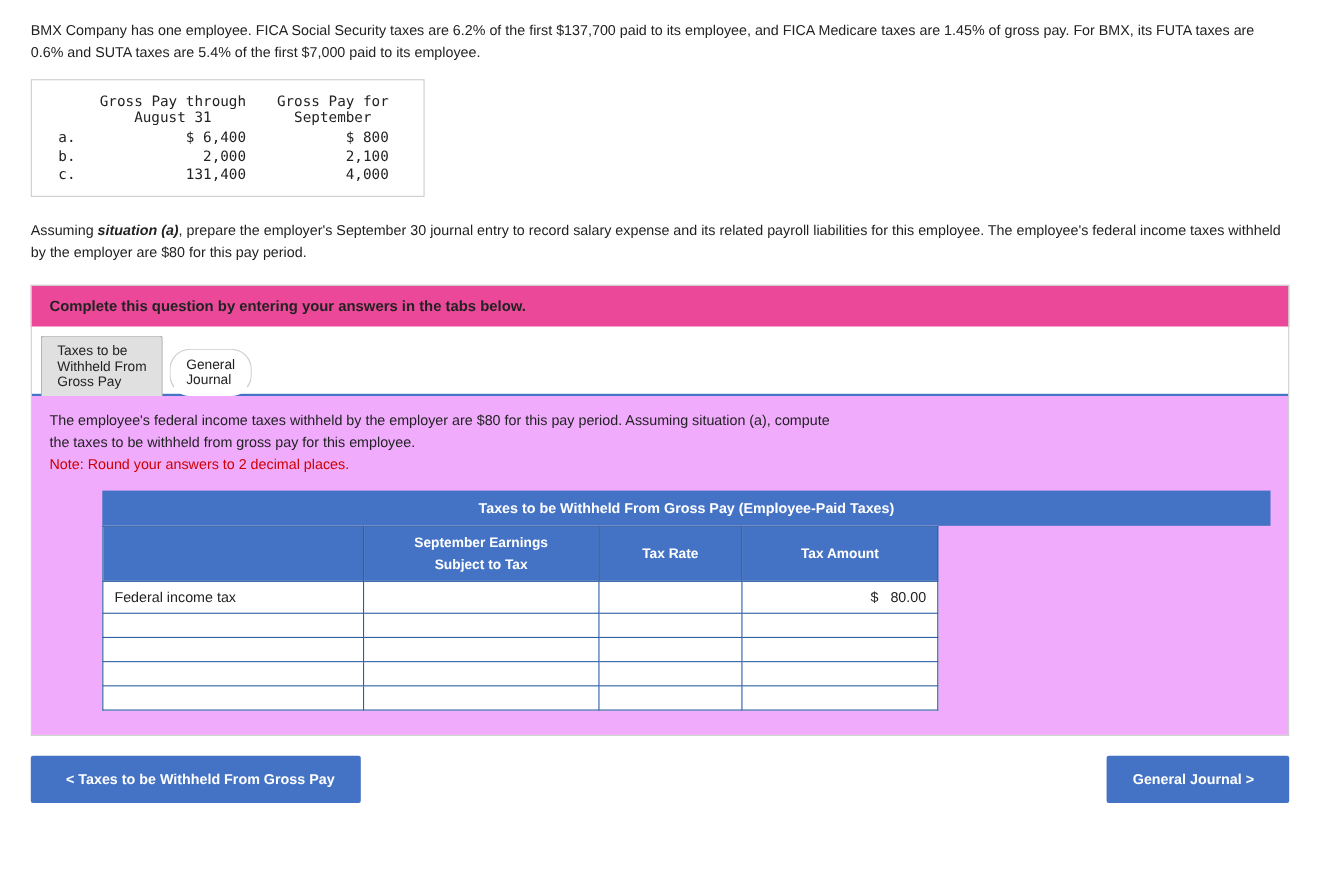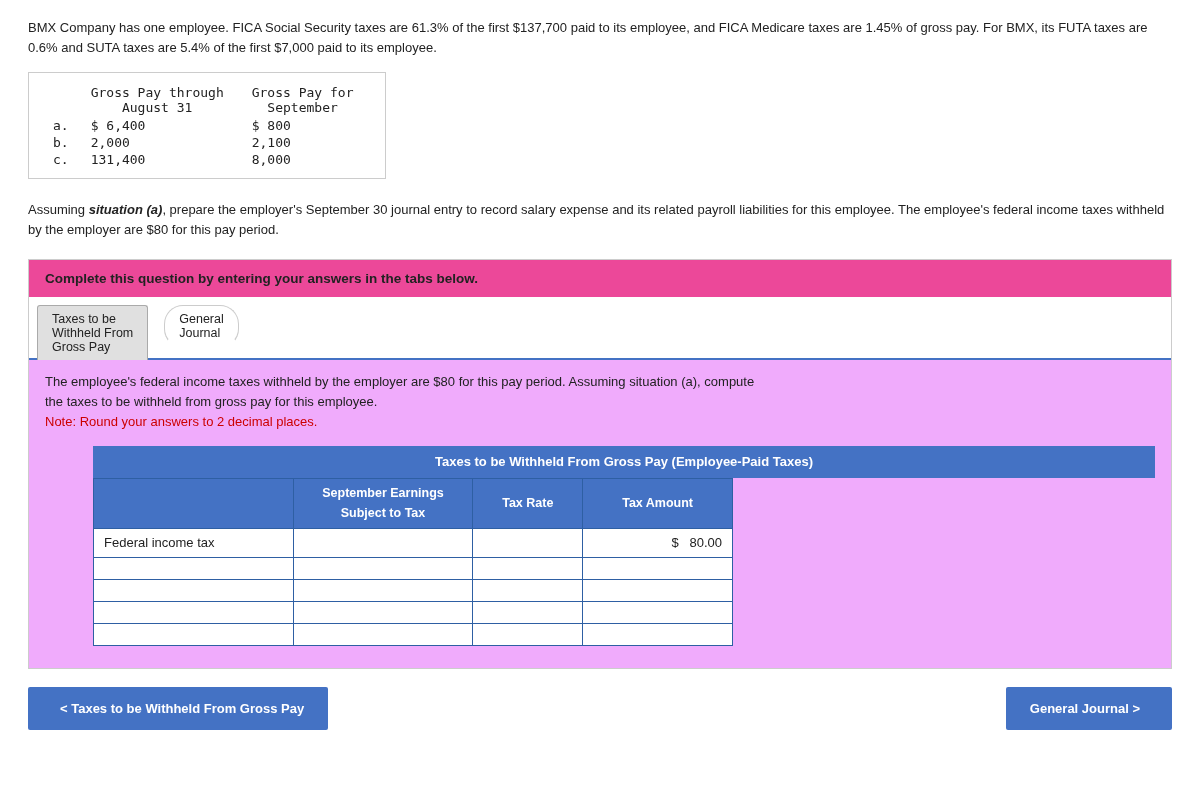--- a/index.html
+++ b/index.html
@@ -32,21 +32,21 @@
       font-family: monospace;
     }
     .data-table th {
       text-align: center;
       font-weight: normal;
       padding: 2px 14px;
       border-bottom: none;
     }
     .data-table td {
       padding: 1px 14px;
-      text-align: left;
+      text-align: right;
     }
     .data-table td.label-col {
       text-align: left;
       padding-right: 8px;
     }
     .situation-text {
       font-size: 13px;
       line-height: 1.55;
       margin-bottom: 18px;
     }
@@ -62,25 +62,25 @@
       margin-bottom: 0;
       border: 1px solid #ccc;
       border-bottom: none;
     }
     .tabs-container {
       border: 1px solid #ccc;
       border-top: none;
     }
     .tabs-row {
       display: flex;
-      align-items: flex-start;
+      align-items: flex-end;
       border-bottom: 2px solid #4472c4;
       background: #fff;
       padding: 6px 8px 0 8px;
-      gap: 16px;
+      gap: 6px;
     }
     .tab {
       padding: 6px 14px;
       border: 1px solid #aaa;
       border-bottom: none;
       background: #e0e0e0;
       cursor: pointer;
       font-size: 12.5px;
       border-radius: 3px 3px 0 0;
       position: relative;
@@ -112,21 +112,21 @@
     .inner-table-title {
       background: #4472c4;
       color: #fff;
       text-align: center;
       font-weight: bold;
       padding: 6px 10px;
       font-size: 13px;
     }
     .inner-table {
       border-collapse: collapse;
-      width: 640px;
+      width: 760px;
       background: #fff;
     }
     .inner-table th {
       background: #4472c4;
       color: #fff;
       text-align: center;
       padding: 5px 10px;
       font-size: 12.5px;
       font-weight: bold;
       border: 1px solid #2e5fa3;
@@ -175,21 +175,21 @@
     }
     .dollar-sign {
       color: #222;
     }
   </style>
 </head>
 <body>
 
 <div class="page-container">
   
-  <p class="intro-text">BMX Company has one employee. FICA Social Security taxes are 61.3% of the first $137,700 paid to its employee, and FICA Medicare taxes are 1.45% of gross pay. For BMX, its FUTA taxes are 0.6% and SUTA taxes are 5.4% of the first $7,000 paid to its employee.</p>
+  <p class="intro-text">BMX Company has one employee. FICA Social Security taxes are 6.2% of the first $137,700 paid to its employee, and FICA Medicare taxes are 1.45% of gross pay. For BMX, its FUTA taxes are 0.6% and SUTA taxes are 5.4% of the first $7,000 paid to its employee.</p>
 
   
   <div class="data-table-box">
     <table class="data-table">
       <thead>
         <tr>
           <th></th>
           <th>
             <span>Gross Pay through</span><br>
             <span>August 31</span>
@@ -207,21 +207,21 @@
       <td>$ 800</td>
     </tr>
           <tr>
       <td class="label-col">b.</td>
       <td>2,000</td>
       <td>2,100</td>
     </tr>
           <tr>
       <td class="label-col">c.</td>
       <td>131,400</td>
-      <td>8,000</td>
+      <td>4,000</td>
     </tr>
         </tbody>
     </table>
   </div>
 
   
   <p class="situation-text">
     Assuming <em>situation (a)</em>, prepare the employer's September 30 journal entry to record salary expense and its related payroll liabilities for this employee. The employee's federal income taxes withheld by the employer are $80 for this pay period.
   </p>
 

